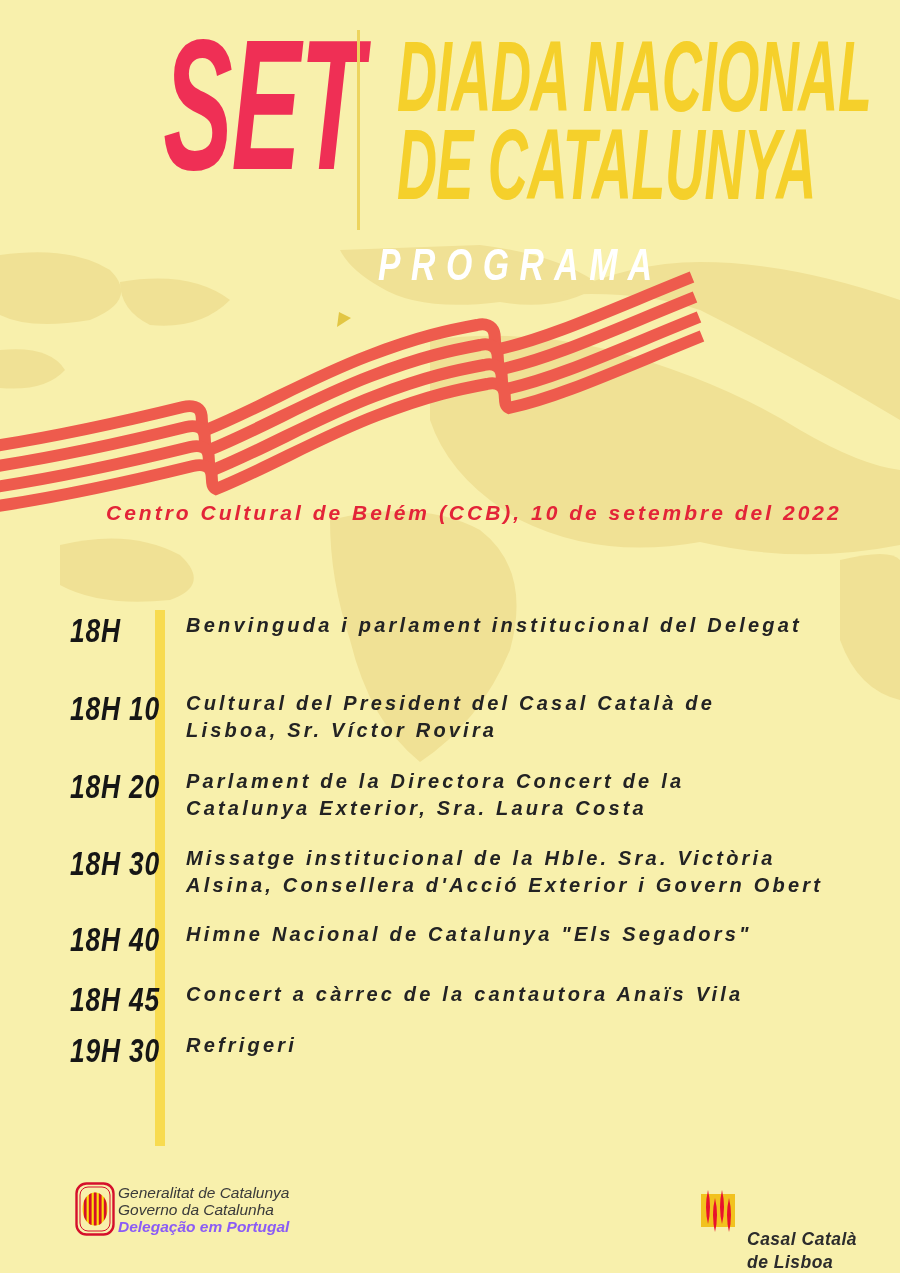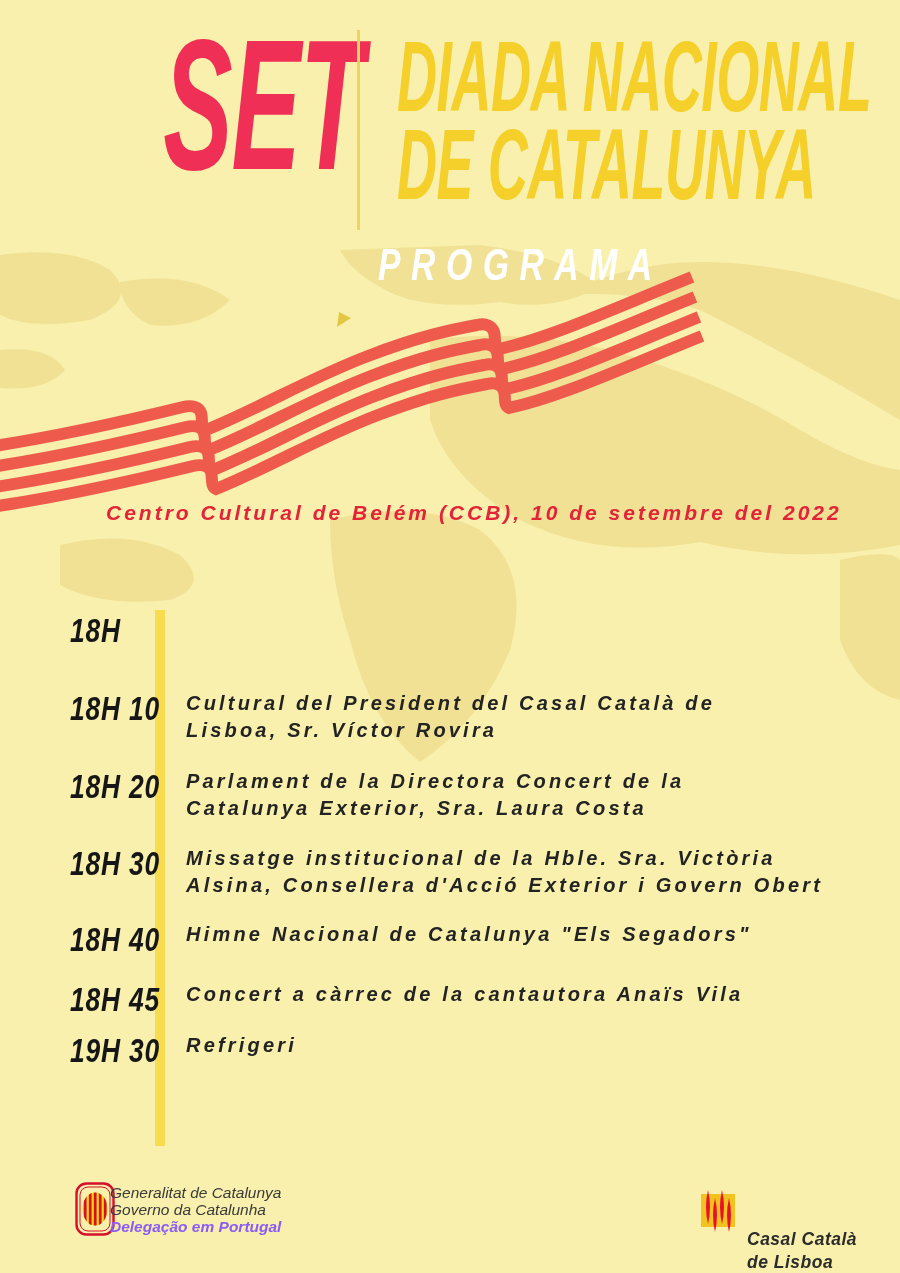--- a/index.html
+++ b/index.html
@@ -36,21 +36,21 @@
   
   .timeline{ position:absolute; left:155px; top:610px; width:10px; height:536px; background:#F8DB4F; }
   .p-row{ position:absolute; left:0; width:900px; }
   .p-time{ position:absolute; left:70px; top:2px; font-size:33px; line-height:1; font-weight:bold;
            color:#161616; letter-spacing:1px; transform:scaleX(0.8); transform-origin:left top; white-space:nowrap; }
   .p-desc{ position:absolute; left:186px; top:0; width:700px; font-size:20px; font-weight:bold;
            color:#232323; letter-spacing:3.2px; line-height:26.5px; }
 
   
   .gen-logo{ position:absolute; left:75px; top:1182px; }
-  .gen-text{ position:absolute; left:110px; top:1184px; font-size:15.5px; line-height:17px; color:#3A3A3A; }
+  .gen-text{ position:absolute; left:118px; top:1184px; font-size:15.5px; line-height:17px; color:#3A3A3A; }
   .gen-text .bold{ font-weight:bold; color:#8b5cf6; }
   .casal-logo{ position:absolute; left:698px; top:1188px; }
   .casal-text{ position:absolute; left:747px; top:1228px; font-size:17.5px; font-weight:bold;
                line-height:23px; color:#2C2C2C; letter-spacing:0.5px; }
 </style>
 </head>
 <body>
 
 <div class="poster">
 
@@ -91,20 +91,21 @@
   <div class="title-line l2">DE CATALUNYA</div>
   <div class="programa">PROGRAMA</div>
 
   <div class="venue">Centro Cultural de Belém (CCB), 10 de setembre del 2022</div>
 
   <div class="timeline"></div>
 
   <div class="p-row" style="top:612px">
     <span class="p-time">18H</span>
     <div class="p-desc">
+      <div>Benvinguda i parlament institucional del Delegat</div>
     </div>
   </div>
   <div class="p-row" style="top:690px">
     <span class="p-time">18H 10</span>
     <div class="p-desc">
       <div>Cultural del President del Casal Català de</div>
       <div>Lisboa, Sr. Víctor Rovira</div>
     </div>
   </div>
   <div class="p-row" style="top:768px">

